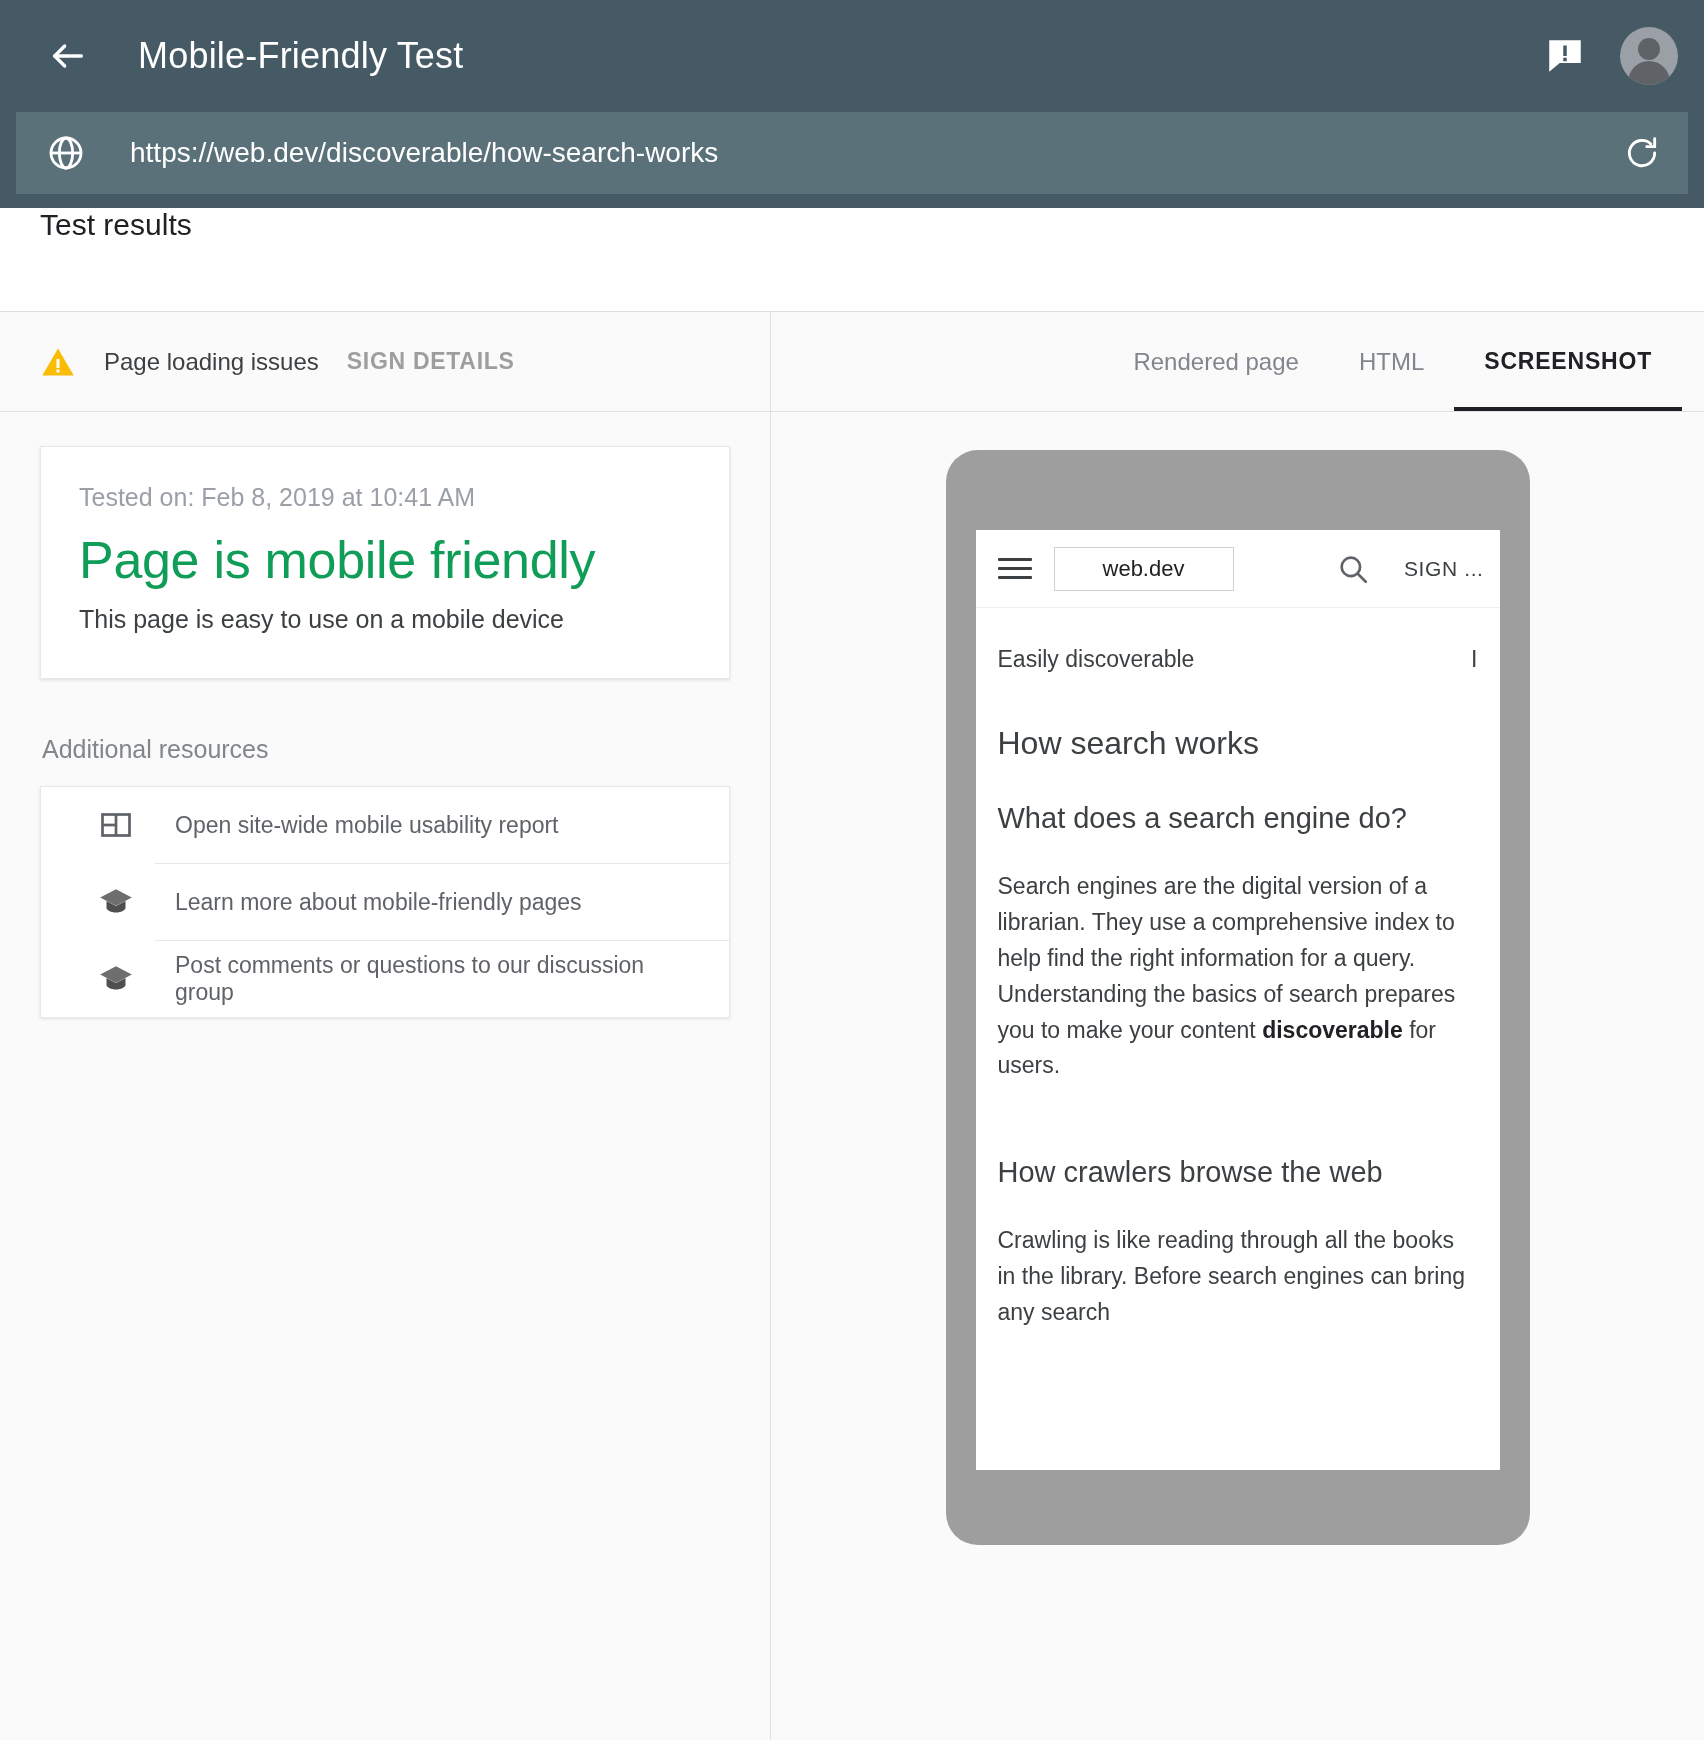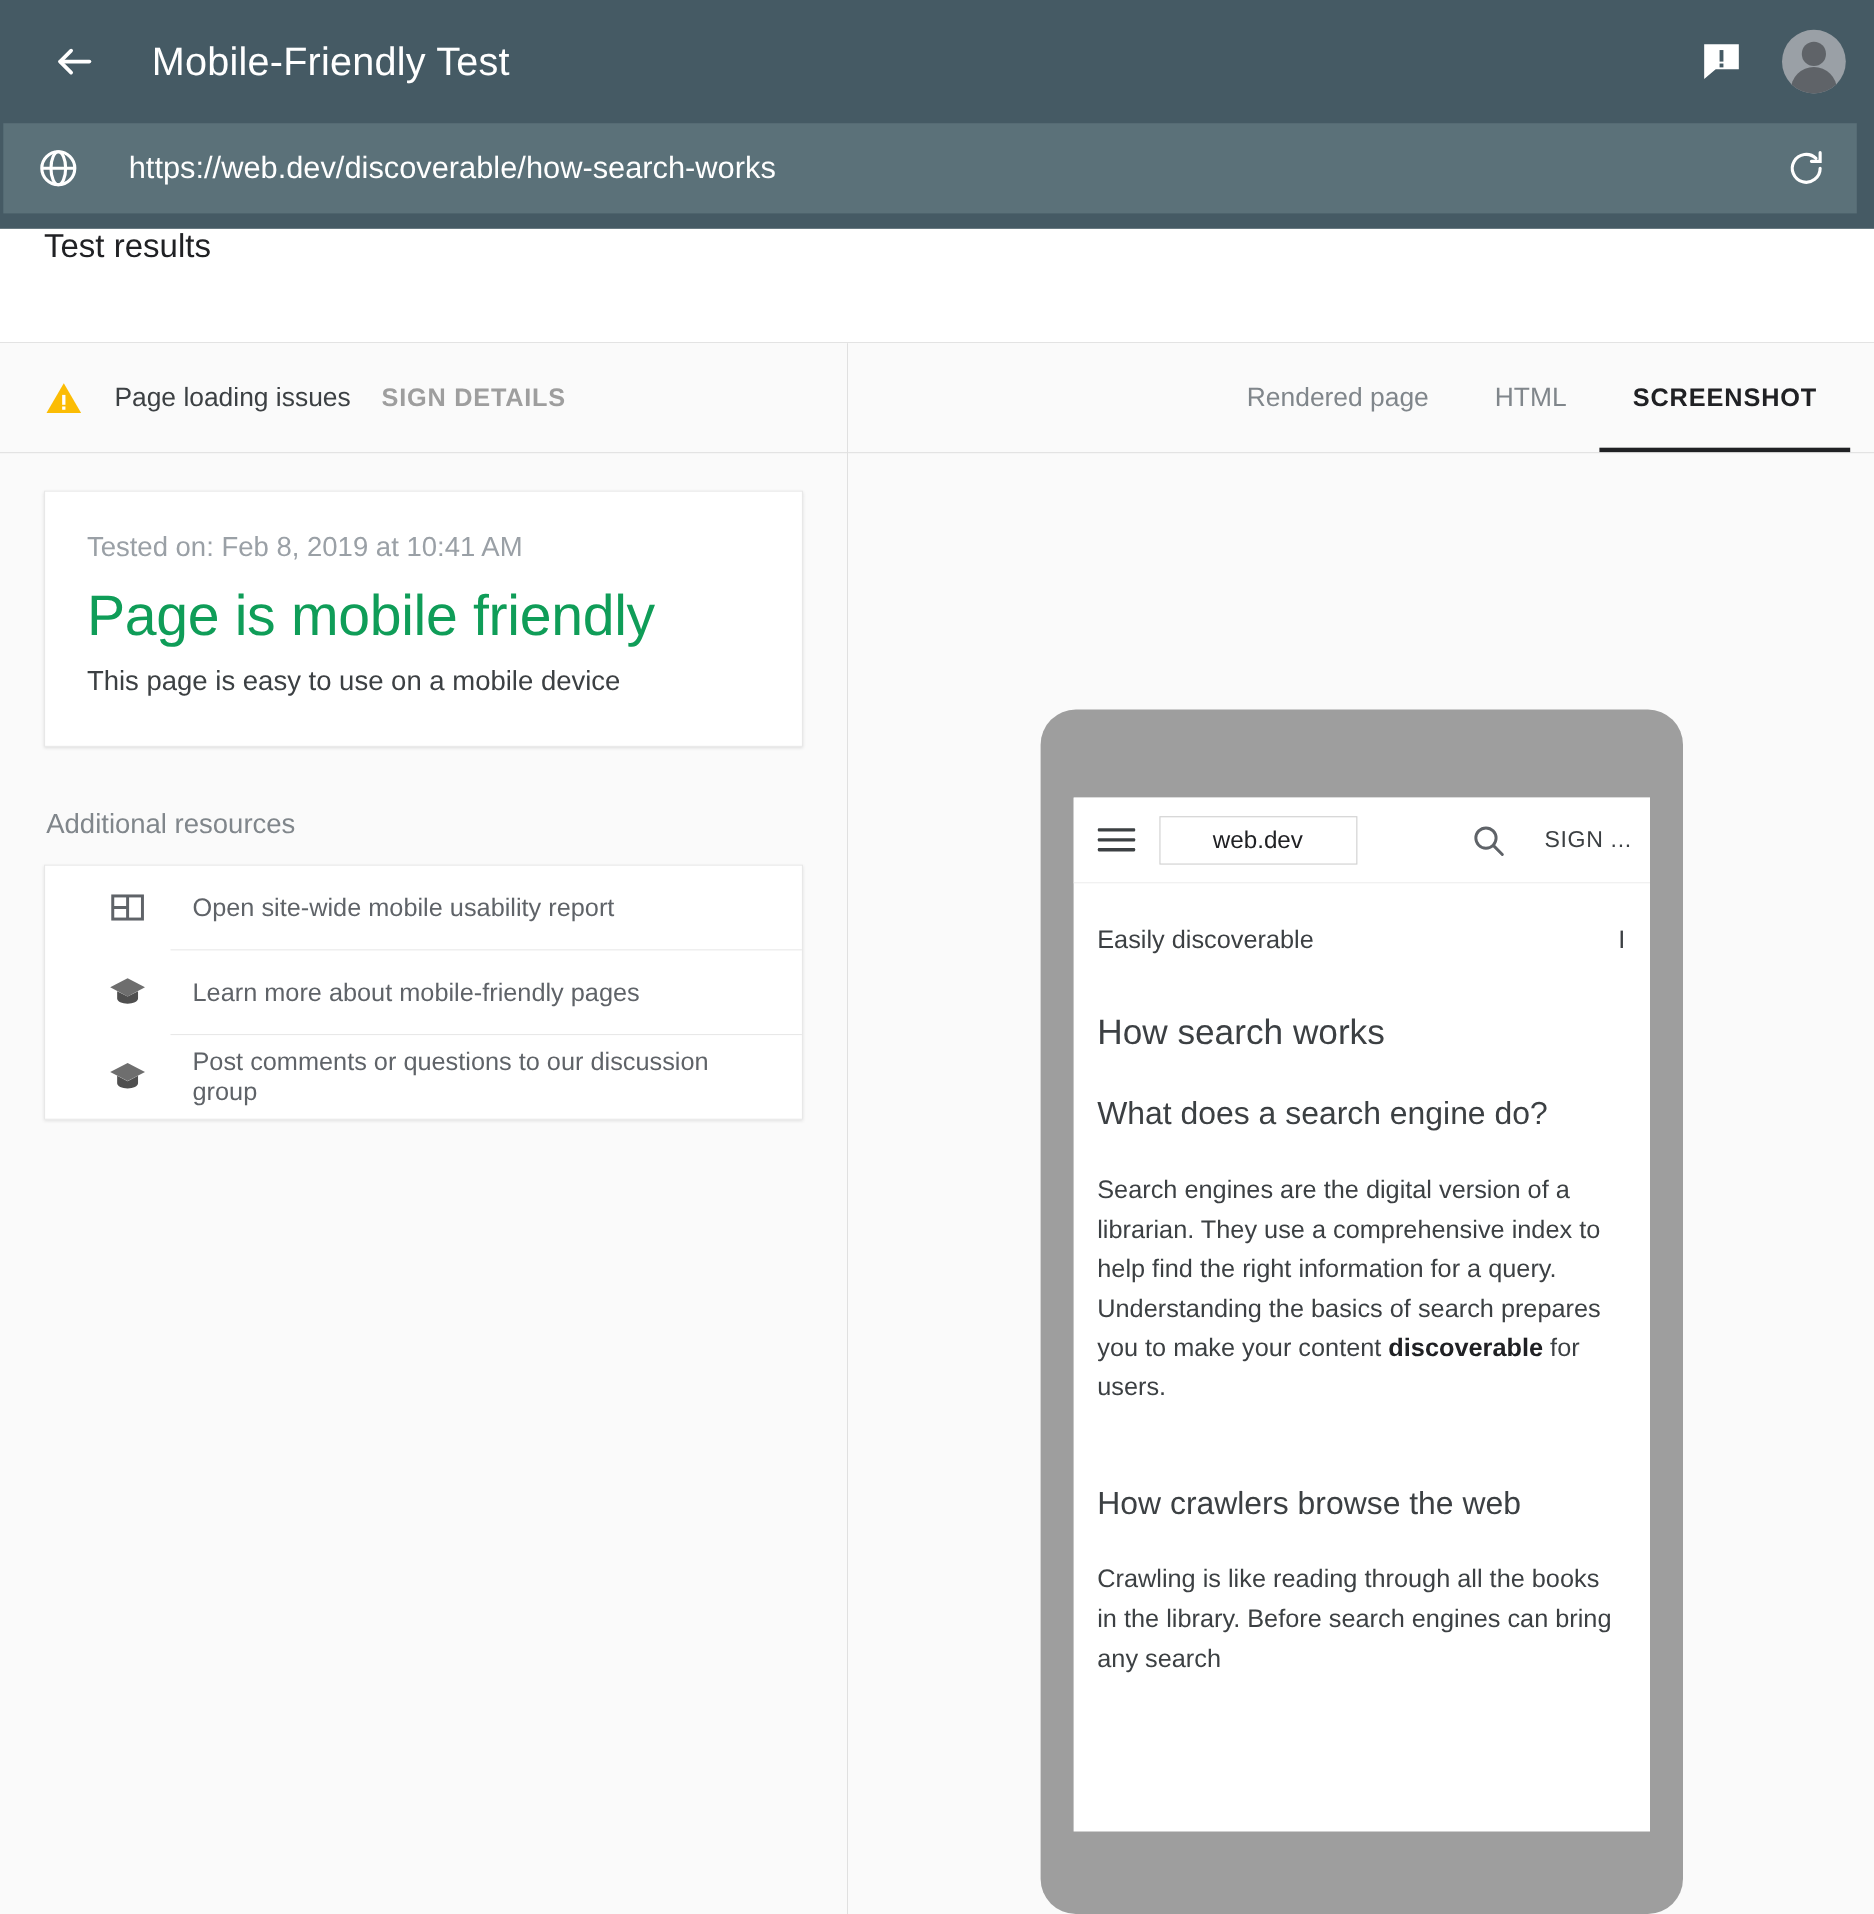--- a/index.html
+++ b/index.html
@@ -65,21 +65,21 @@
     position: absolute;
     width: 42px; height: 28px;
     border-radius: 21px 21px 0 0;
     background: #5f6368;
     left: 8px; top: 34px;
   }
 
   
   .urlbar-wrap {
     position: absolute;
-    left: 3px; right: 16px;
+    left: 16px; right: 16px;
     top: 112px;
     height: 62px;
   }
   .urlbar {
     height: 82px;
     background: #5b7179;
     display: flex;
     align-items: center;
     padding: 0 26px 0 28px;
   }
@@ -262,21 +262,20 @@
   }
   .tab-spacer { flex: 1 1 auto; }
 
   
   .phone-area {
     flex: 1 1 auto;
     display: flex;
     justify-content: center;
     padding-top: 38px;
     overflow: hidden;
-    align-items: flex-end;
   }
   .phone {
     width: 584px;
     height: 1095px;
     background: #9e9e9e;
     border-radius: 32px;
     padding: 80px 30px 0 30px;
     overflow: hidden;
   }
   .phone-screen {

